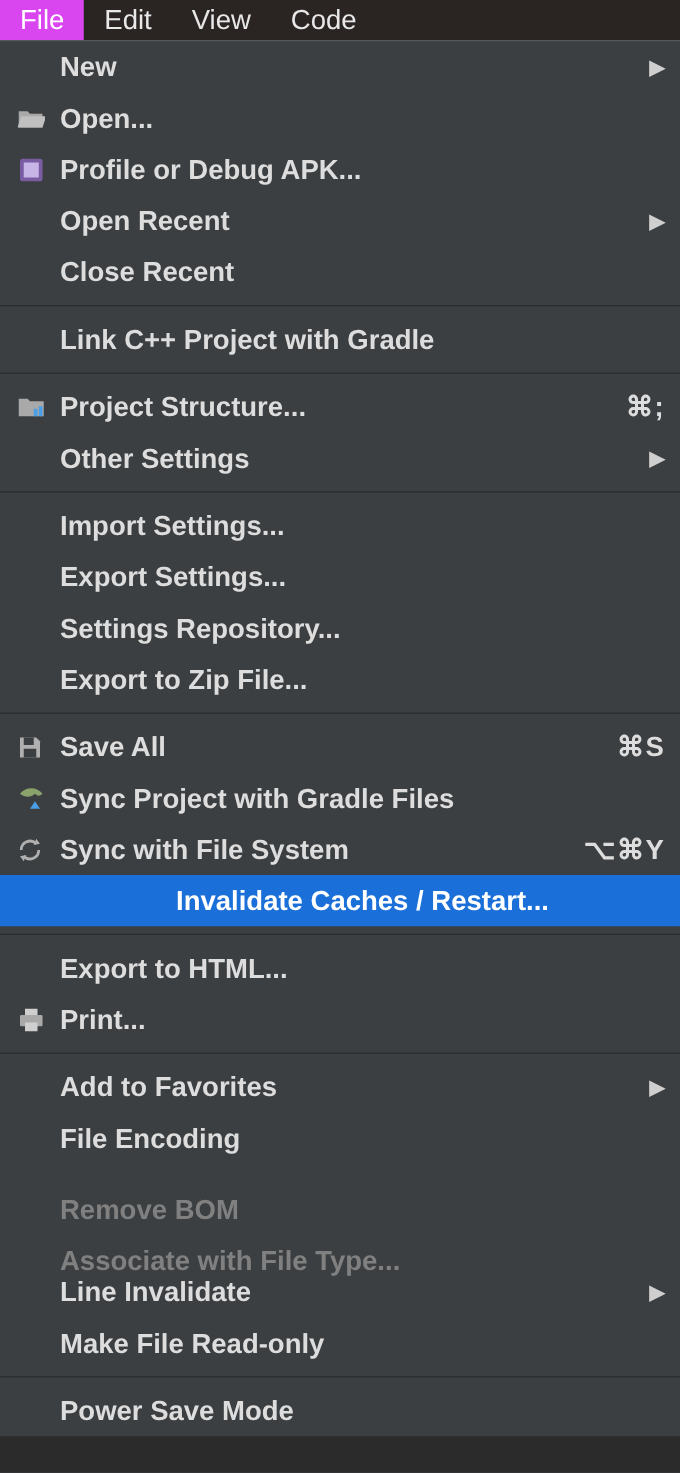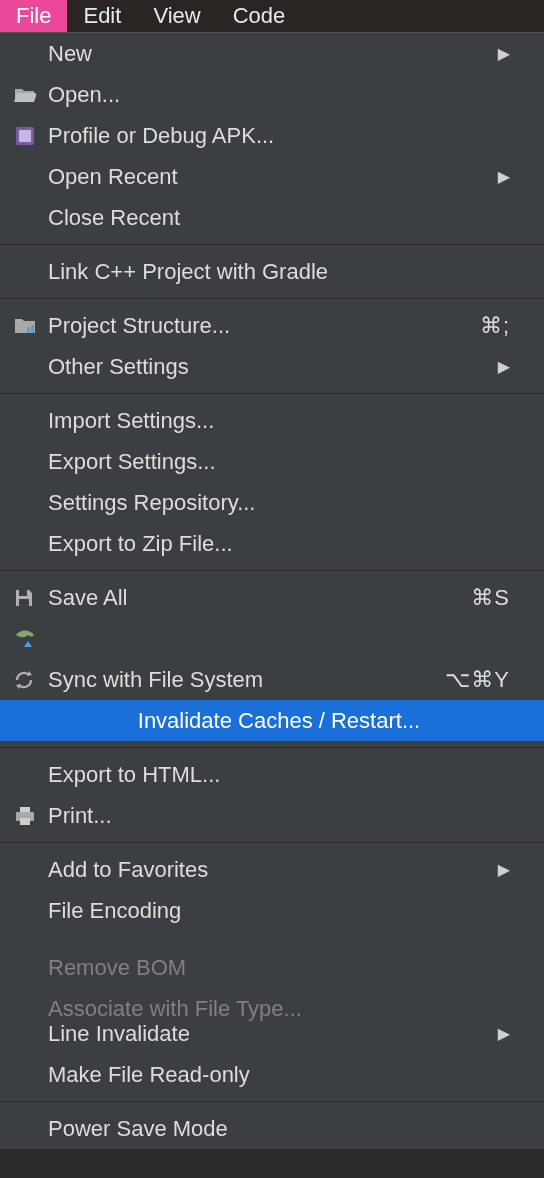--- a/index.html
+++ b/index.html
@@ -17,34 +17,35 @@
     height: 32px;
     background: #2a2422;
   }
   .menubar .menu {
     padding: 3px 16px 0 16px;
     font-size: 22px;
     color: #e8e8e8;
     cursor: default;
   }
   .menubar .menu.active {
-    background: #ec4899;
+    background: #d946ef;
     color: #ffffff;
   }
   .dropdown {
     background: #3c3f41;
     width: 100%;
     border-top: 1px solid #555;
   }
   .item {
     display: flex;
     align-items: center;
     height: 41px;
-    padding: 0 34px 0 14px;
+    padding: 0 12px 0 14px;
     cursor: default;
+    font-weight: bold;
   }
   .item.selected {
     background: #1a6fd8;
     color: #ffffff;
     justify-content: center;
   }
   .item.disabled .label {
     color: #808080;
     margin-top: 32px;
   }
@@ -193,20 +194,21 @@
     <span class="shortcut">⌘S</span>
   </div>
 
   <div class="item">
     <span class="icon-slot">
       <svg width="22" height="20" viewBox="0 0 22 20">
           <path fill="#8aa36a" d="M2 6c4-6 14-6 18 0-2 2-4 2-6 0-4 4-10 2-12 0z"></path>
           <path fill="#4aa0e6" d="M14 12l4 6h-8z"></path>
         </svg>
     </span>
+    <span class="label">Sync Project with Gradle Files</span>
   </div>
 
   <div class="item">
     <span class="icon-slot">
       <svg width="20" height="20" viewBox="0 0 20 20">
           <path fill="none" stroke="#b0b0b0" stroke-width="2.2" d="M3 10a7 7 0 0 1 12-5M17 10a7 7 0 0 1-12 5"></path>
           <path fill="#b0b0b0" d="M15 1l3 4-5 1zM5 19l-3-4 5-1z"></path>
         </svg>
     </span>
     <span class="label">Sync with File System</span>

